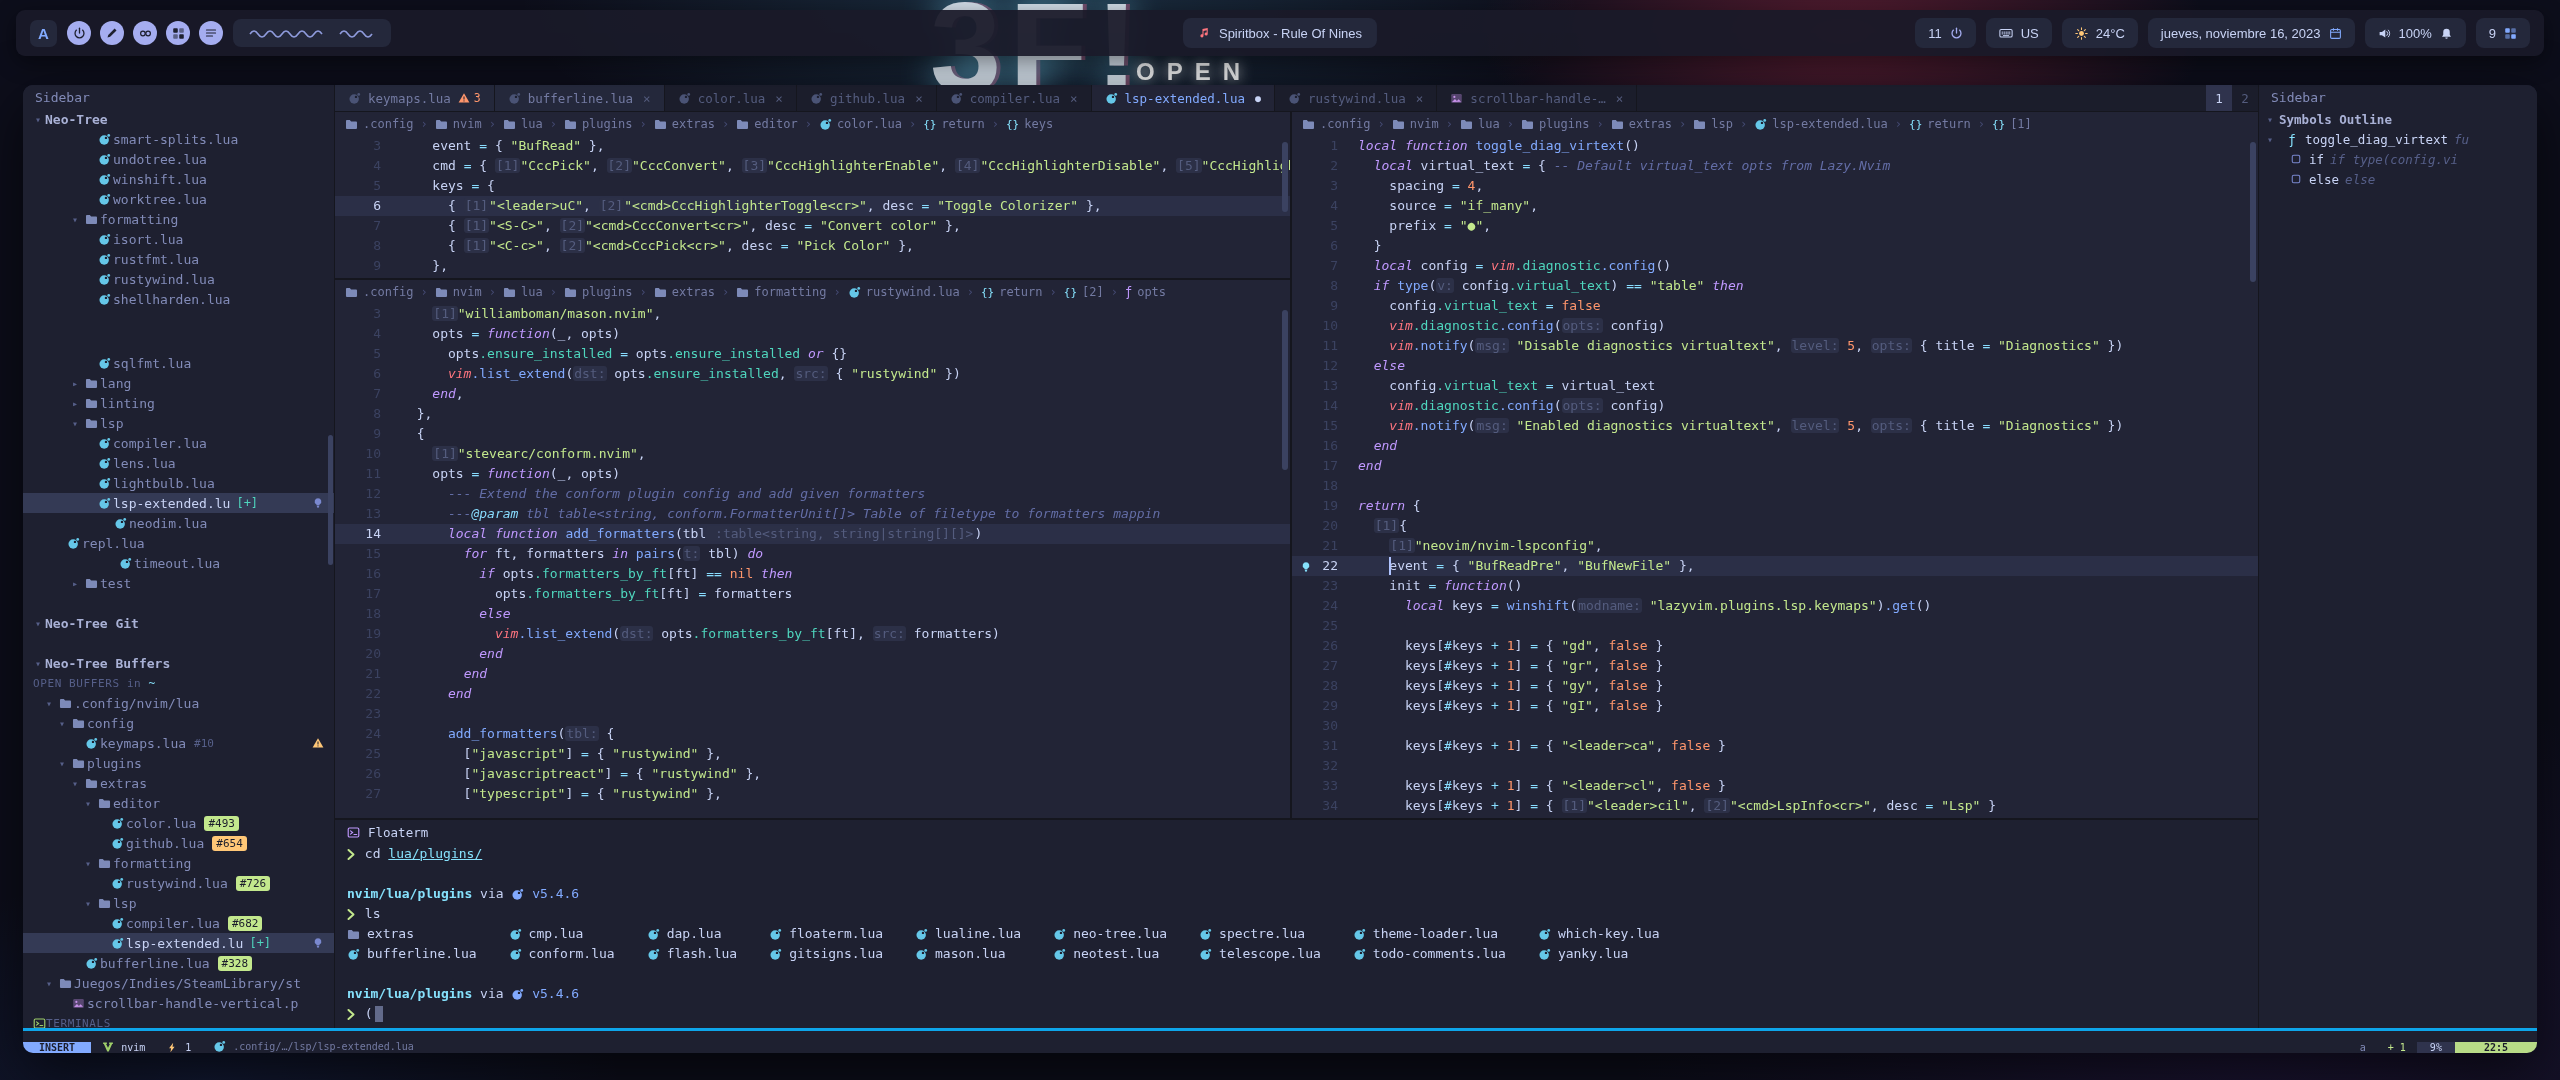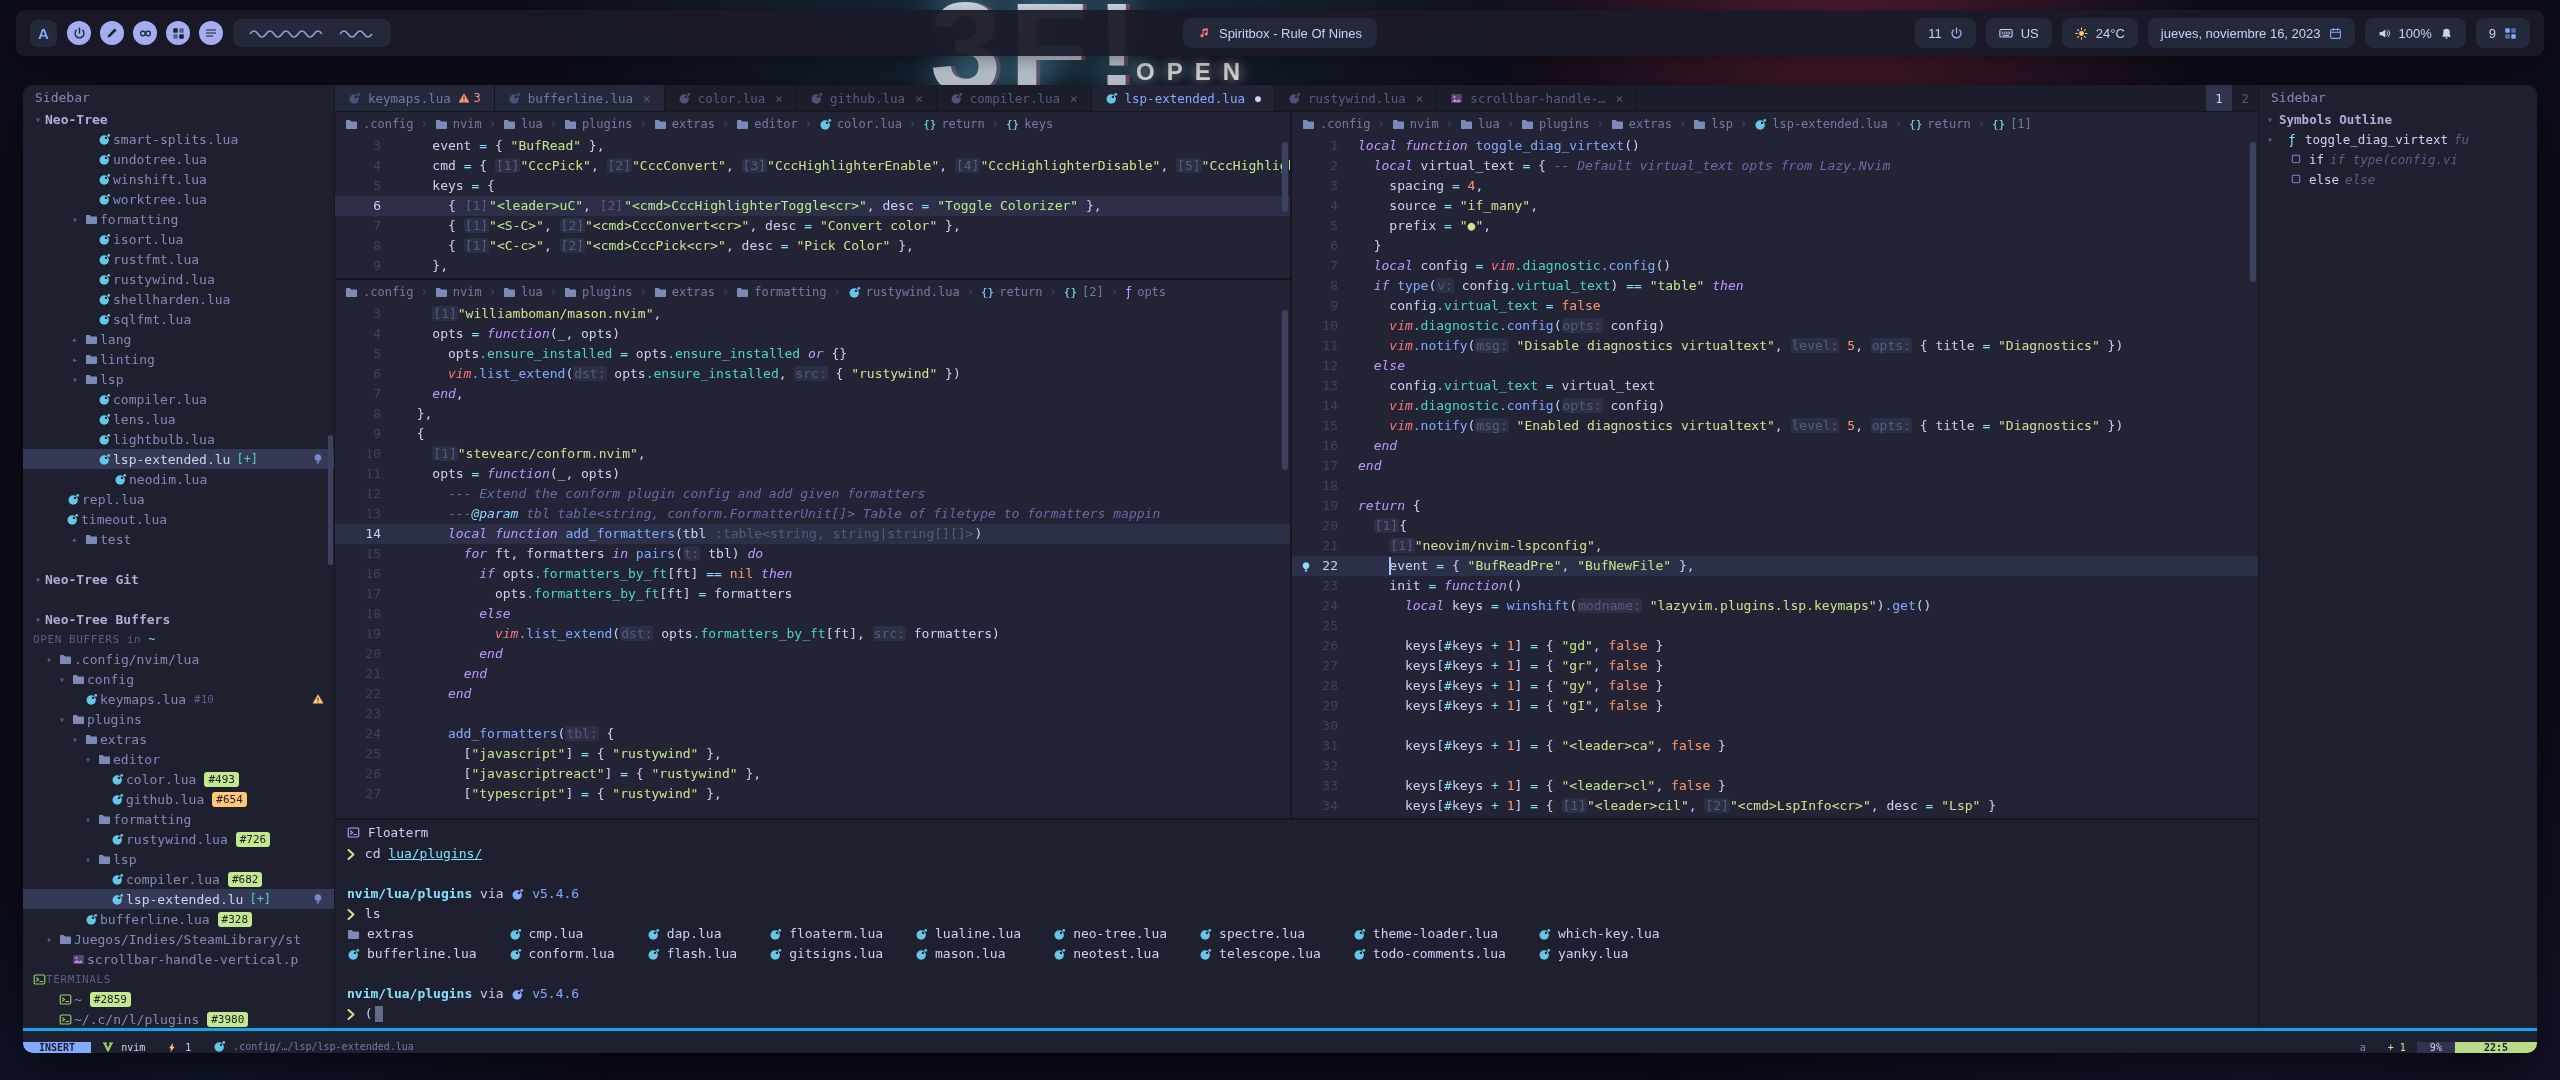--- a/index.html
+++ b/index.html
@@ -365,21 +365,21 @@
             <span class="icx" style="color: rgb(101, 199, 232);">
               <svg viewBox="0 0 16 16" width="13" height="13">
                 <circle cx="7.6" cy="8.6" r="5.8" fill="currentColor"></circle>
                 <circle cx="13.2" cy="3" r="1.7" fill="currentColor"></circle>
                 <circle cx="9.8" cy="6" r="1.5" fill="#1e2030"></circle>
               </svg>
             </span>
           </span>
           <span class="lbl">shellharden.lua</span>
         </div>
-        <div class="row" style="padding-left: 58px;">
+        <div class="row" style="padding-left: 58px; margin-top: 44px;">
           <span class="arrow"></span>
           <span class="ric">
             <span class="icx" style="color: rgb(101, 199, 232);">
               <svg viewBox="0 0 16 16" width="13" height="13">
                 <circle cx="7.6" cy="8.6" r="5.8" fill="currentColor"></circle>
                 <circle cx="13.2" cy="3" r="1.7" fill="currentColor"></circle>
                 <circle cx="9.8" cy="6" r="1.5" fill="#1e2030"></circle>
               </svg>
             </span>
           </span>
@@ -499,21 +499,21 @@
             <span class="icx" style="color: rgb(101, 199, 232);">
               <svg viewBox="0 0 16 16" width="13" height="13">
                 <circle cx="7.6" cy="8.6" r="5.8" fill="currentColor"></circle>
                 <circle cx="13.2" cy="3" r="1.7" fill="currentColor"></circle>
                 <circle cx="9.8" cy="6" r="1.5" fill="#1e2030"></circle>
               </svg>
             </span>
           </span>
           <span class="lbl">repl.lua</span>
         </div>
-        <div class="row" style="padding-left: 26px;">
+        <div class="row" style="padding-left: 79px;">
           <span class="arrow"></span>
           <span class="ric">
             <span class="icx" style="color: rgb(101, 199, 232);">
               <svg viewBox="0 0 16 16" width="13" height="13">
                 <circle cx="7.6" cy="8.6" r="5.8" fill="currentColor"></circle>
                 <circle cx="13.2" cy="3" r="1.7" fill="currentColor"></circle>
                 <circle cx="9.8" cy="6" r="1.5" fill="#1e2030"></circle>
               </svg>
             </span>
           </span>

